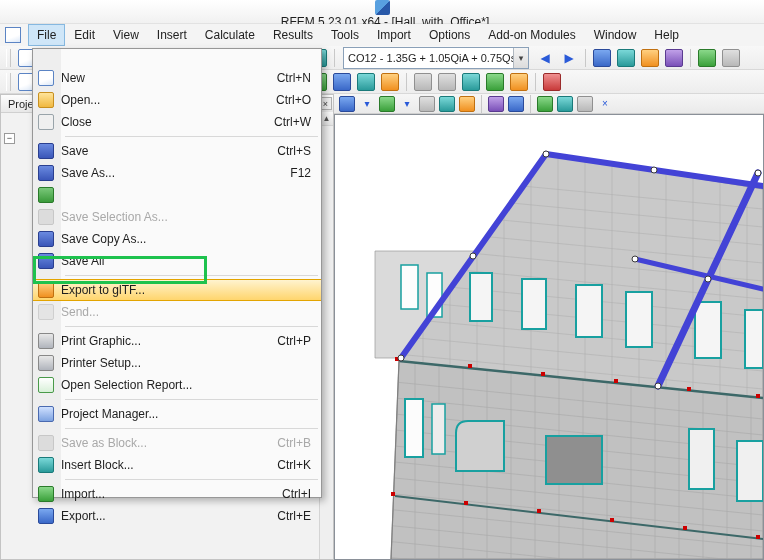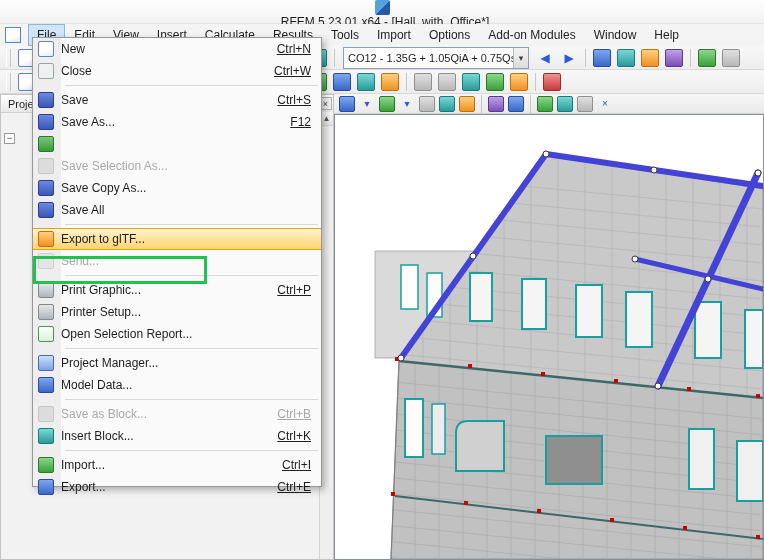--- a/index.html
+++ b/index.html
@@ -72,28 +72,28 @@
                  background:#fff;font-size:9px;line-height:9px;text-align:center;color:#333;box-sizing:border-box;}
 
   
   .viewtoolbar{position:absolute;left:334px;top:94px;width:430px;height:20px;display:flex;align-items:center;
                background:linear-gradient(#f6f6f6,#eaeaea);border-bottom:1px solid #d0d0d0;padding-left:3px;box-sizing:border-box;z-index:6;}
   .viewtoolbar .tbico{width:16px;height:16px;margin:0 2px;font-size:10px;}
   .viewport{position:absolute;left:334px;top:114px;width:430px;height:446px;background:#fff;
             border:1px solid #8a9098;box-sizing:border-box;overflow:hidden;z-index:6;}
 
   
-  .menu-panel{position:absolute;left:32px;top:37px;width:290px;height:450px;
+  .menu-panel{position:absolute;left:32px;top:48px;width:290px;height:450px;
               background:linear-gradient(to right,#eeeeee 0,#eeeeee 28px,#fafafa 28px);
               border:1px solid #979797;box-shadow:3px 3px 7px rgba(0,0,0,.28);
-              z-index:20;padding-top:0;box-sizing:border-box;}
+              z-index:20;padding-top:18px;box-sizing:border-box;}
   .mi{display:flex;align-items:center;height:22px;padding-right:10px;font-size:12px;color:#1e1e1e;cursor:default;box-sizing:border-box;}
   .mi .ico{width:16px;height:16px;margin:0 7px 0 5px;border-radius:2px;flex:0 0 auto;}
   .mi .lbl{flex:1;white-space:nowrap;}
-  .mi .sc{white-space:nowrap;text-decoration:underline;}
+  .mi .sc{white-space:nowrap;}
   .mi.disabled .lbl,.mi.disabled .sc{color:#a9a9a9;}
   .mi.disabled .ico{opacity:.45;}
   .mi.hl{background:linear-gradient(#fff3cf,#ffd56d);border-top:1px solid #e3a400;border-bottom:1px solid #e3a400;}
   .msep{display:flex;width:100%;height:7px;align-items:center;}
   .msep::after{content:"";height:1px;background:#d8d8d8;flex:1;margin-left:32px;margin-right:3px;}
 
   
   .annotation{position:absolute;left:33px;top:256px;width:174px;height:28px;
               border:3px solid var(--annotation-green,#1ec24e);z-index:30;box-sizing:border-box;pointer-events:none;}
 </style>
@@ -356,20 +356,25 @@
   </div>
 
   <div class="menu-panel">
 
   <div class="mi">
         <span class="ico g-doc"></span>
         <span class="lbl">New</span>
         <span class="sc">Ctrl+N</span>
       </div>
       <div class="mi">
+        <span class="ico g-folder"></span>
+        <span class="lbl">Open...</span>
+        <span class="sc">Ctrl+O</span>
+      </div>
+      <div class="mi">
         <span class="ico g-docgray"></span>
         <span class="lbl">Close</span>
         <span class="sc">Ctrl+W</span>
       </div>
       <span class="msep"></span>
       <div class="mi">
         <span class="ico g-floppy"></span>
         <span class="lbl">Save</span>
         <span class="sc">Ctrl+S</span>
       </div>
@@ -421,25 +426,20 @@
       </div>
       <div class="mi">
         <span class="ico g-docgreen"></span>
         <span class="lbl">Open Selection Report...</span>
         <span class="sc"></span>
       </div>
       <span class="msep"></span>
       <div class="mi">
         <span class="ico g-folderblue"></span>
         <span class="lbl">Project Manager...</span>
-        <span class="sc"></span>
-      </div>
-      <div class="mi">
-        <span class="ico g-blue"></span>
-        <span class="lbl">Model Data...</span>
         <span class="sc"></span>
       </div>
       <span class="msep"></span>
       <div class="mi disabled">
         <span class="ico g-floppygray"></span>
         <span class="lbl">Save as Block...</span>
         <span class="sc">Ctrl+B</span>
       </div>
       <div class="mi">
         <span class="ico g-teal"></span>

